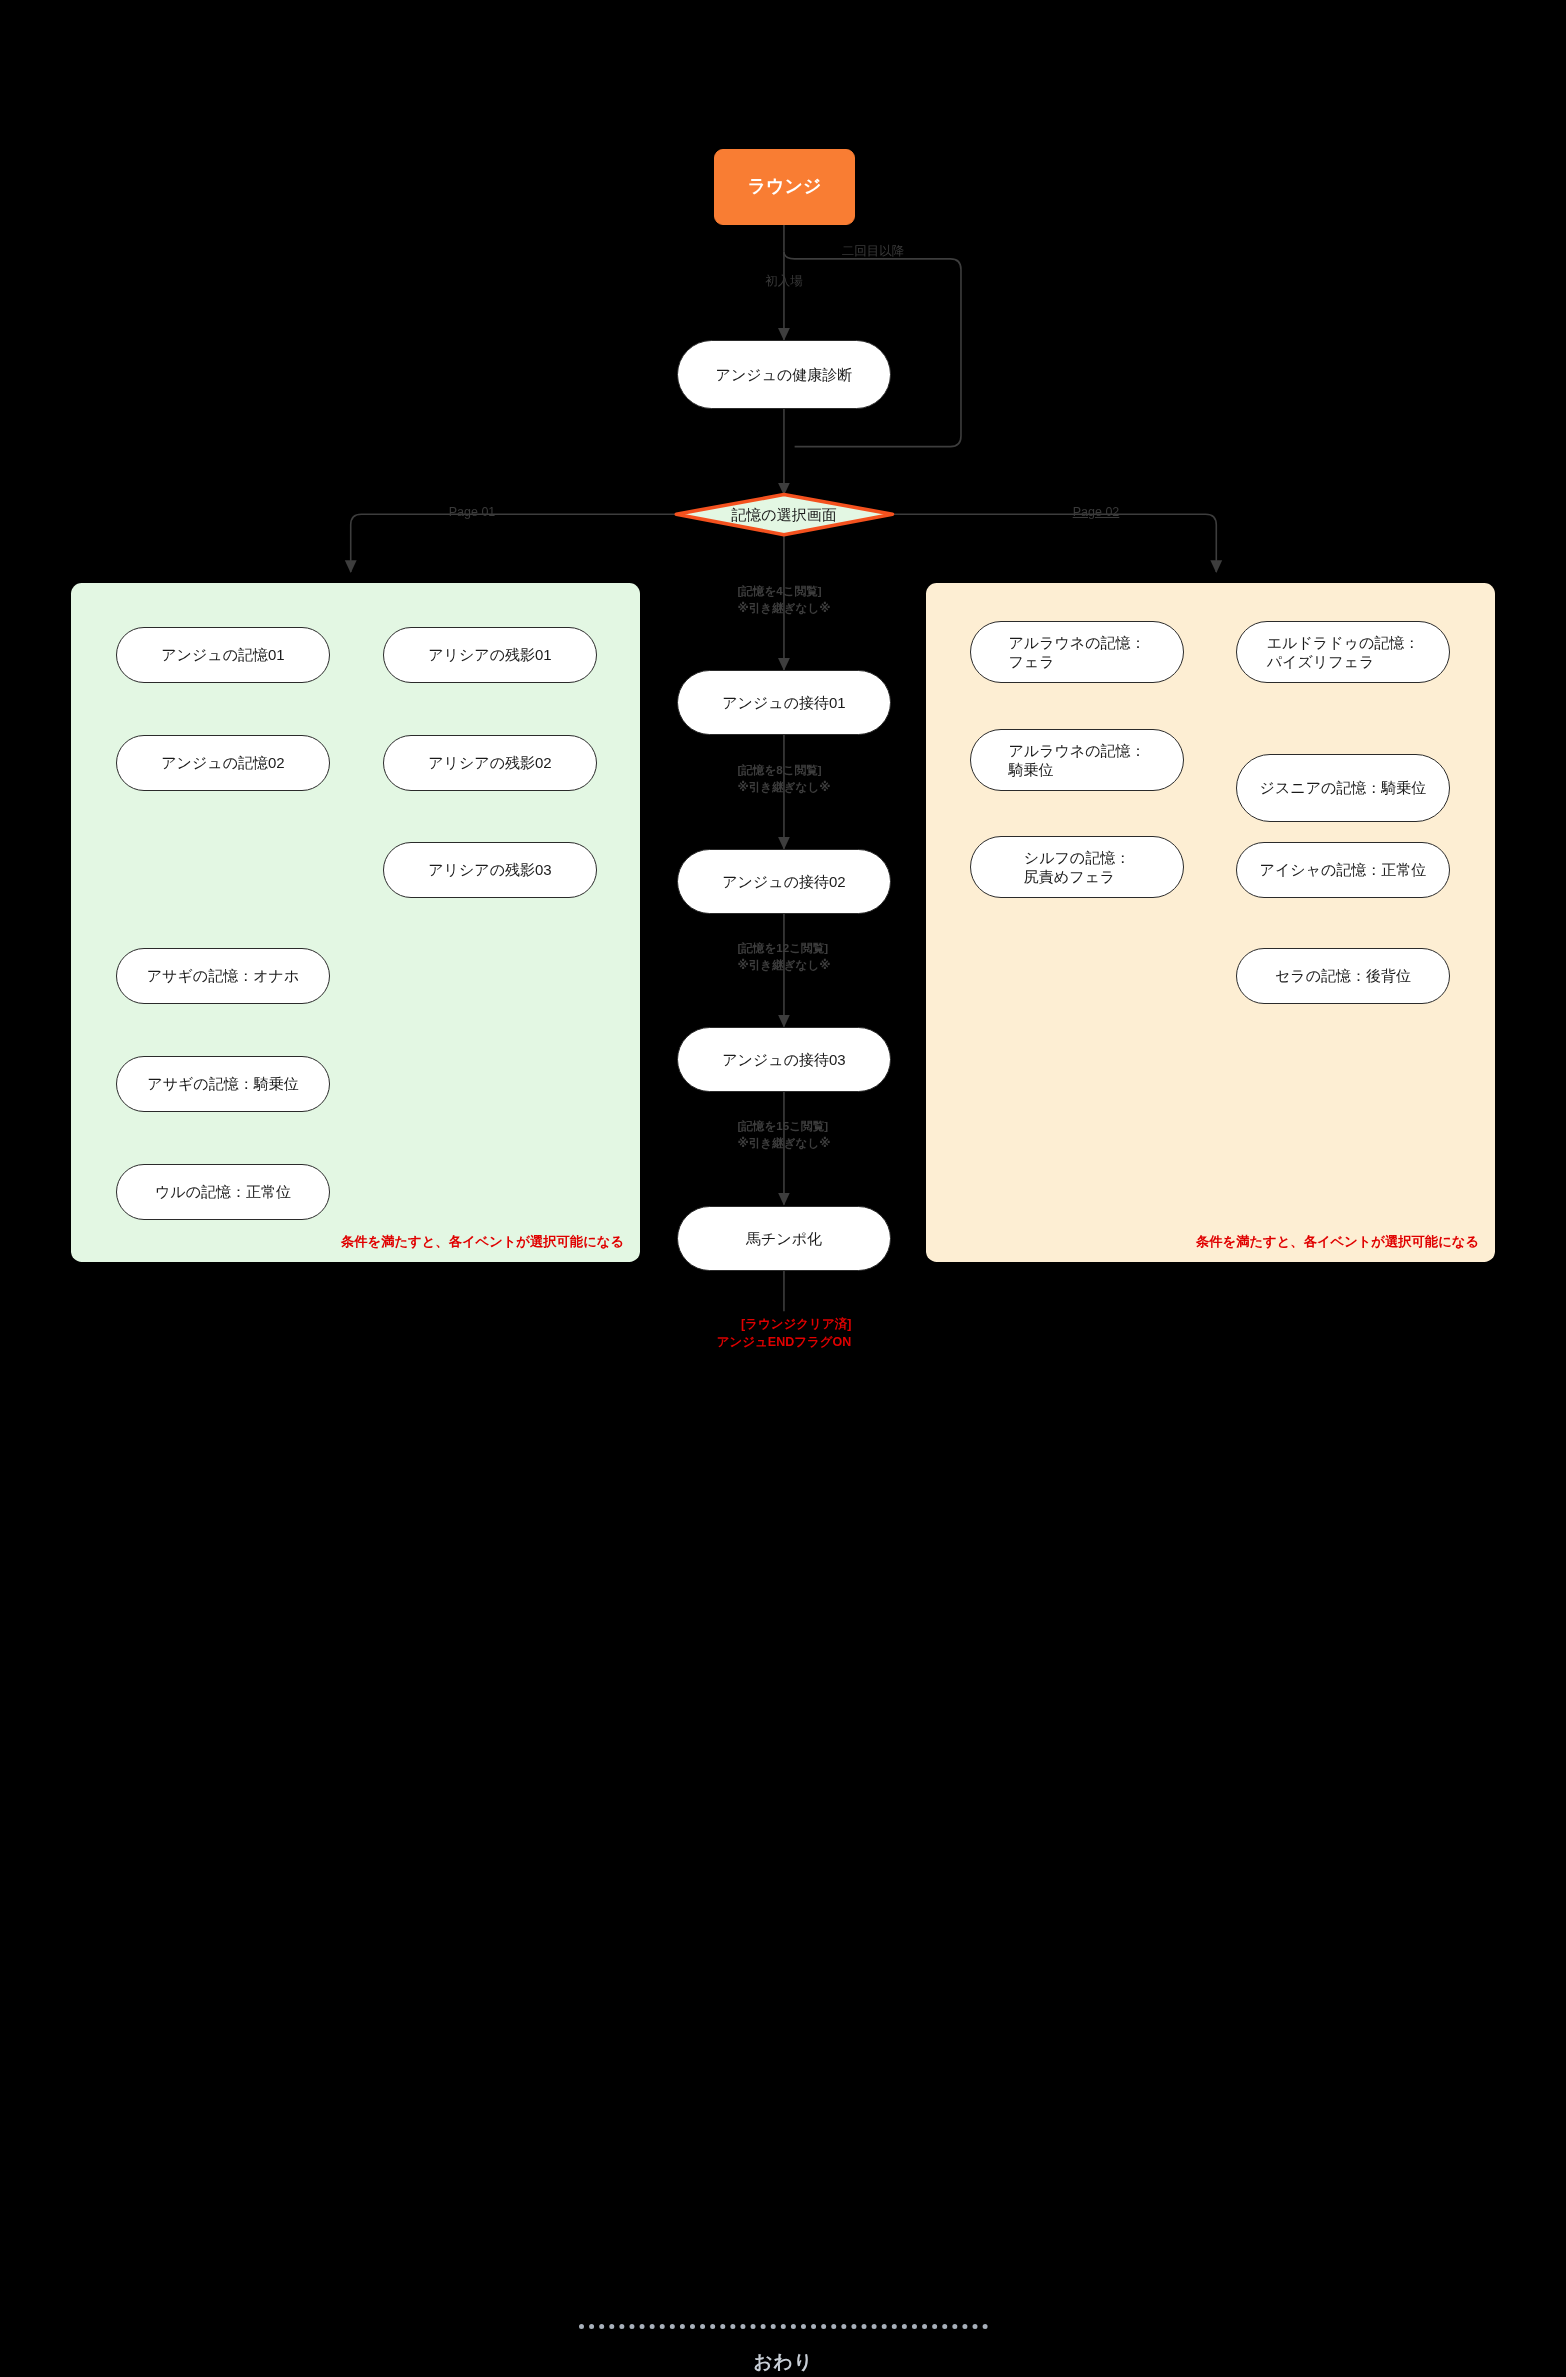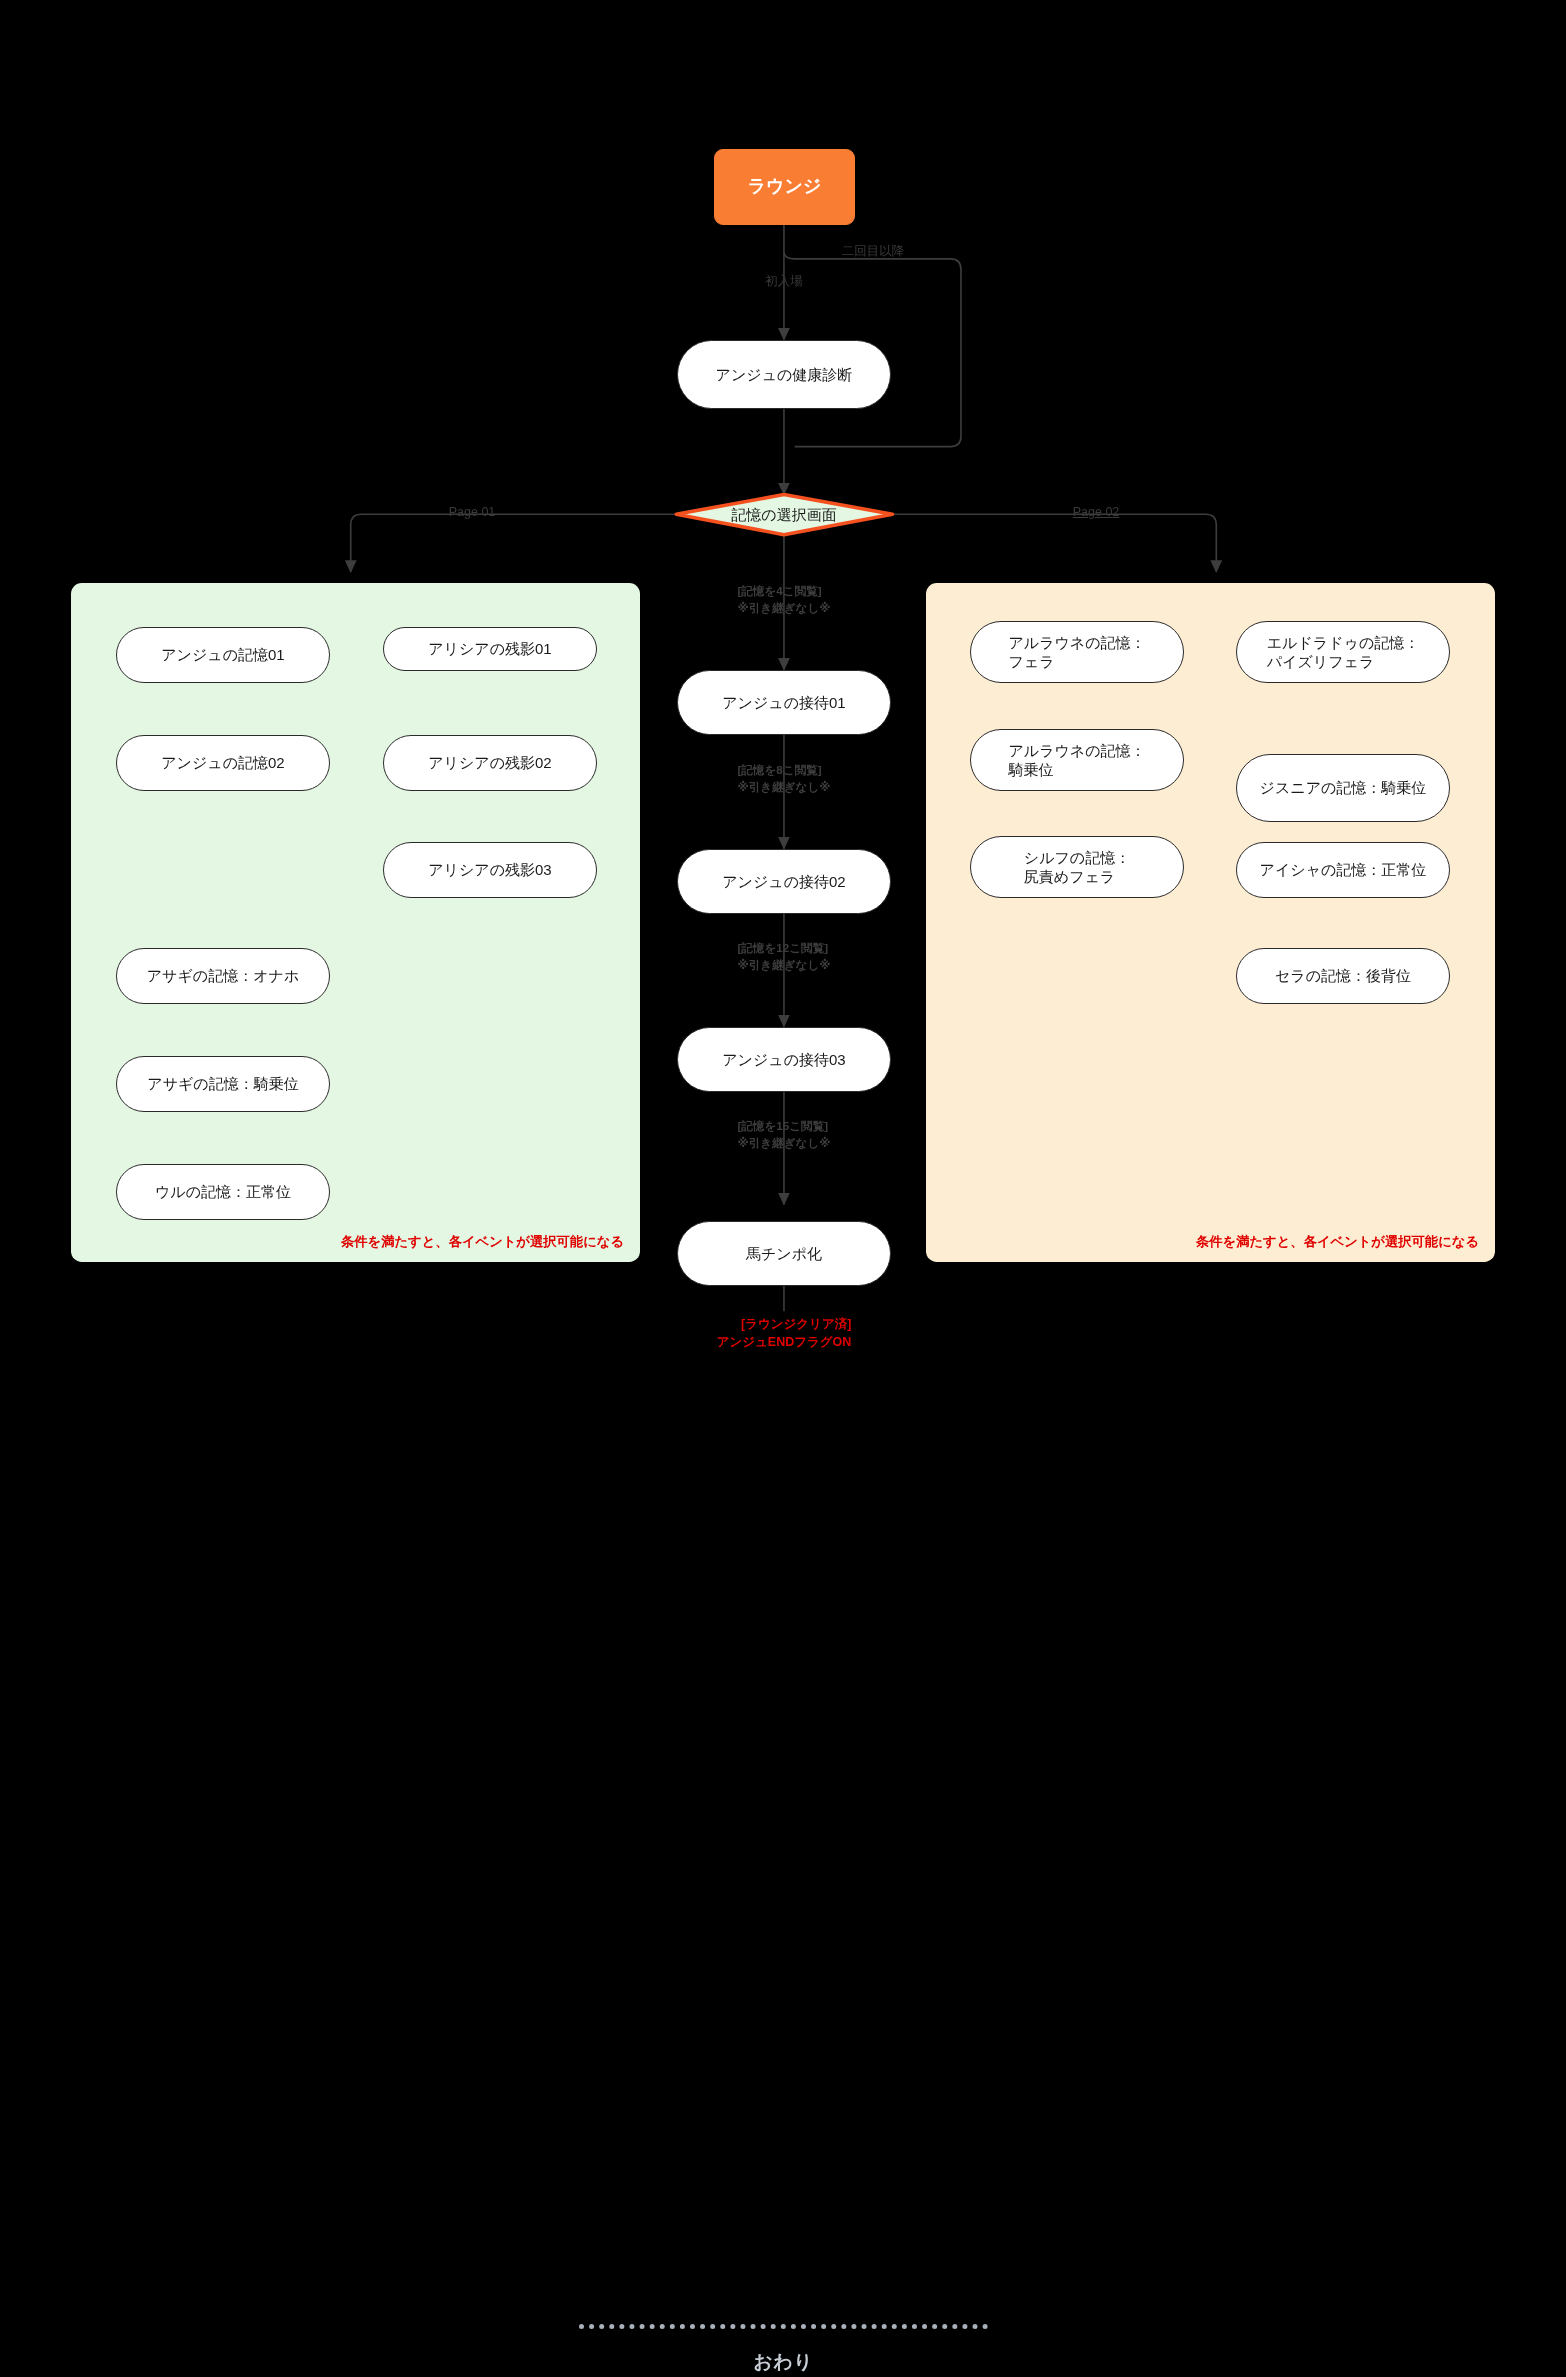--- a/index.html
+++ b/index.html
@@ -228,21 +228,21 @@
   <div class="node stadium" style="left:677px; top:340px; width:214px; height:69px;">アンジュの健康診断</div>
 
   <div class="node diamond-label" style="left:677px; top:496px; width:214px; height:37px;">記憶の選択画面</div>
 
   <div class="node stadium" style="left:677px; top:670px; width:214px; height:65px;">アンジュの接待01</div>
 
   <div class="node stadium" style="left:677px; top:849px; width:214px; height:65px;">アンジュの接待02</div>
 
   <div class="node stadium" style="left:677px; top:1027px; width:214px; height:65px;">アンジュの接待03</div>
 
-  <div class="node stadium" style="left:677px; top:1206px; width:214px; height:65px;margin-top:15px;">馬チンポ化</div>
+  <div class="node stadium" style="left:677px; top:1206px; width:214px; height:65px;">馬チンポ化</div>
 
   <div class="edge-label plain" style="left:784px; top:272px;">初入場</div>
 
   <div class="edge-label plain" style="left:873px; top:242px;">二回目以降</div>
 
   <div class="edge-label plain" style="left:472px; top:503px;">Page 01</div>
 
   <div class="edge-label plain" style="left:1096px; top:503px;text-decoration:underline;">Page 02</div>
 
   <div class="edge-label" style="left: 784px; top: 583px; white-space: pre-line;">[記憶を4こ閲覧]
@@ -256,21 +256,21 @@
 
   <div class="edge-label" style="left: 784px; top: 1118px; white-space: pre-line;">[記憶を15こ閲覧]
 ※引き継ぎなし※</div>
 
   <div class="flag-note" style="left: 784px; top: 1315px; white-space: pre-line; text-align: right;">[ラウンジクリア済]
 アンジュENDフラグON</div>
 
   <div class="node stadium" style="left:116px; top:627px; width:214px; height:56px;">アンジュの記憶01</div>
   <div class="node stadium" style="left:116px; top:735px; width:214px; height:56px;">アンジュの記憶02</div>
 
-  <div class="node stadium" style="left:383px; top:627px; width:214px; height:44px;">アリシアの残影01</div>
+  <div class="node stadium" style="left:383px; top:627px; width:214px; height:56px;">アリシアの残影01</div>
   <div class="node stadium" style="left:383px; top:735px; width:214px; height:56px;">アリシアの残影02</div>
   <div class="node stadium" style="left:383px; top:842px; width:214px; height:56px;">アリシアの残影03</div>
 
   <div class="node stadium" style="left:116px; top:948px; width:214px; height:56px;">アサギの記憶：オナホ</div>
   <div class="node stadium" style="left:116px; top:1056px; width:214px; height:56px;">アサギの記憶：騎乗位</div>
   <div class="node stadium" style="left:116px; top:1164px; width:214px; height:56px;">ウルの記憶：正常位</div>
 
   <div class="node stadium" style="left: 970px; top: 621px; width: 214px; height: 62px; white-space: pre-line;">アルラウネの記憶：
 フェラ</div>
   <div class="node stadium" style="left: 970px; top: 729px; width: 214px; height: 62px; white-space: pre-line;">アルラウネの記憶：

